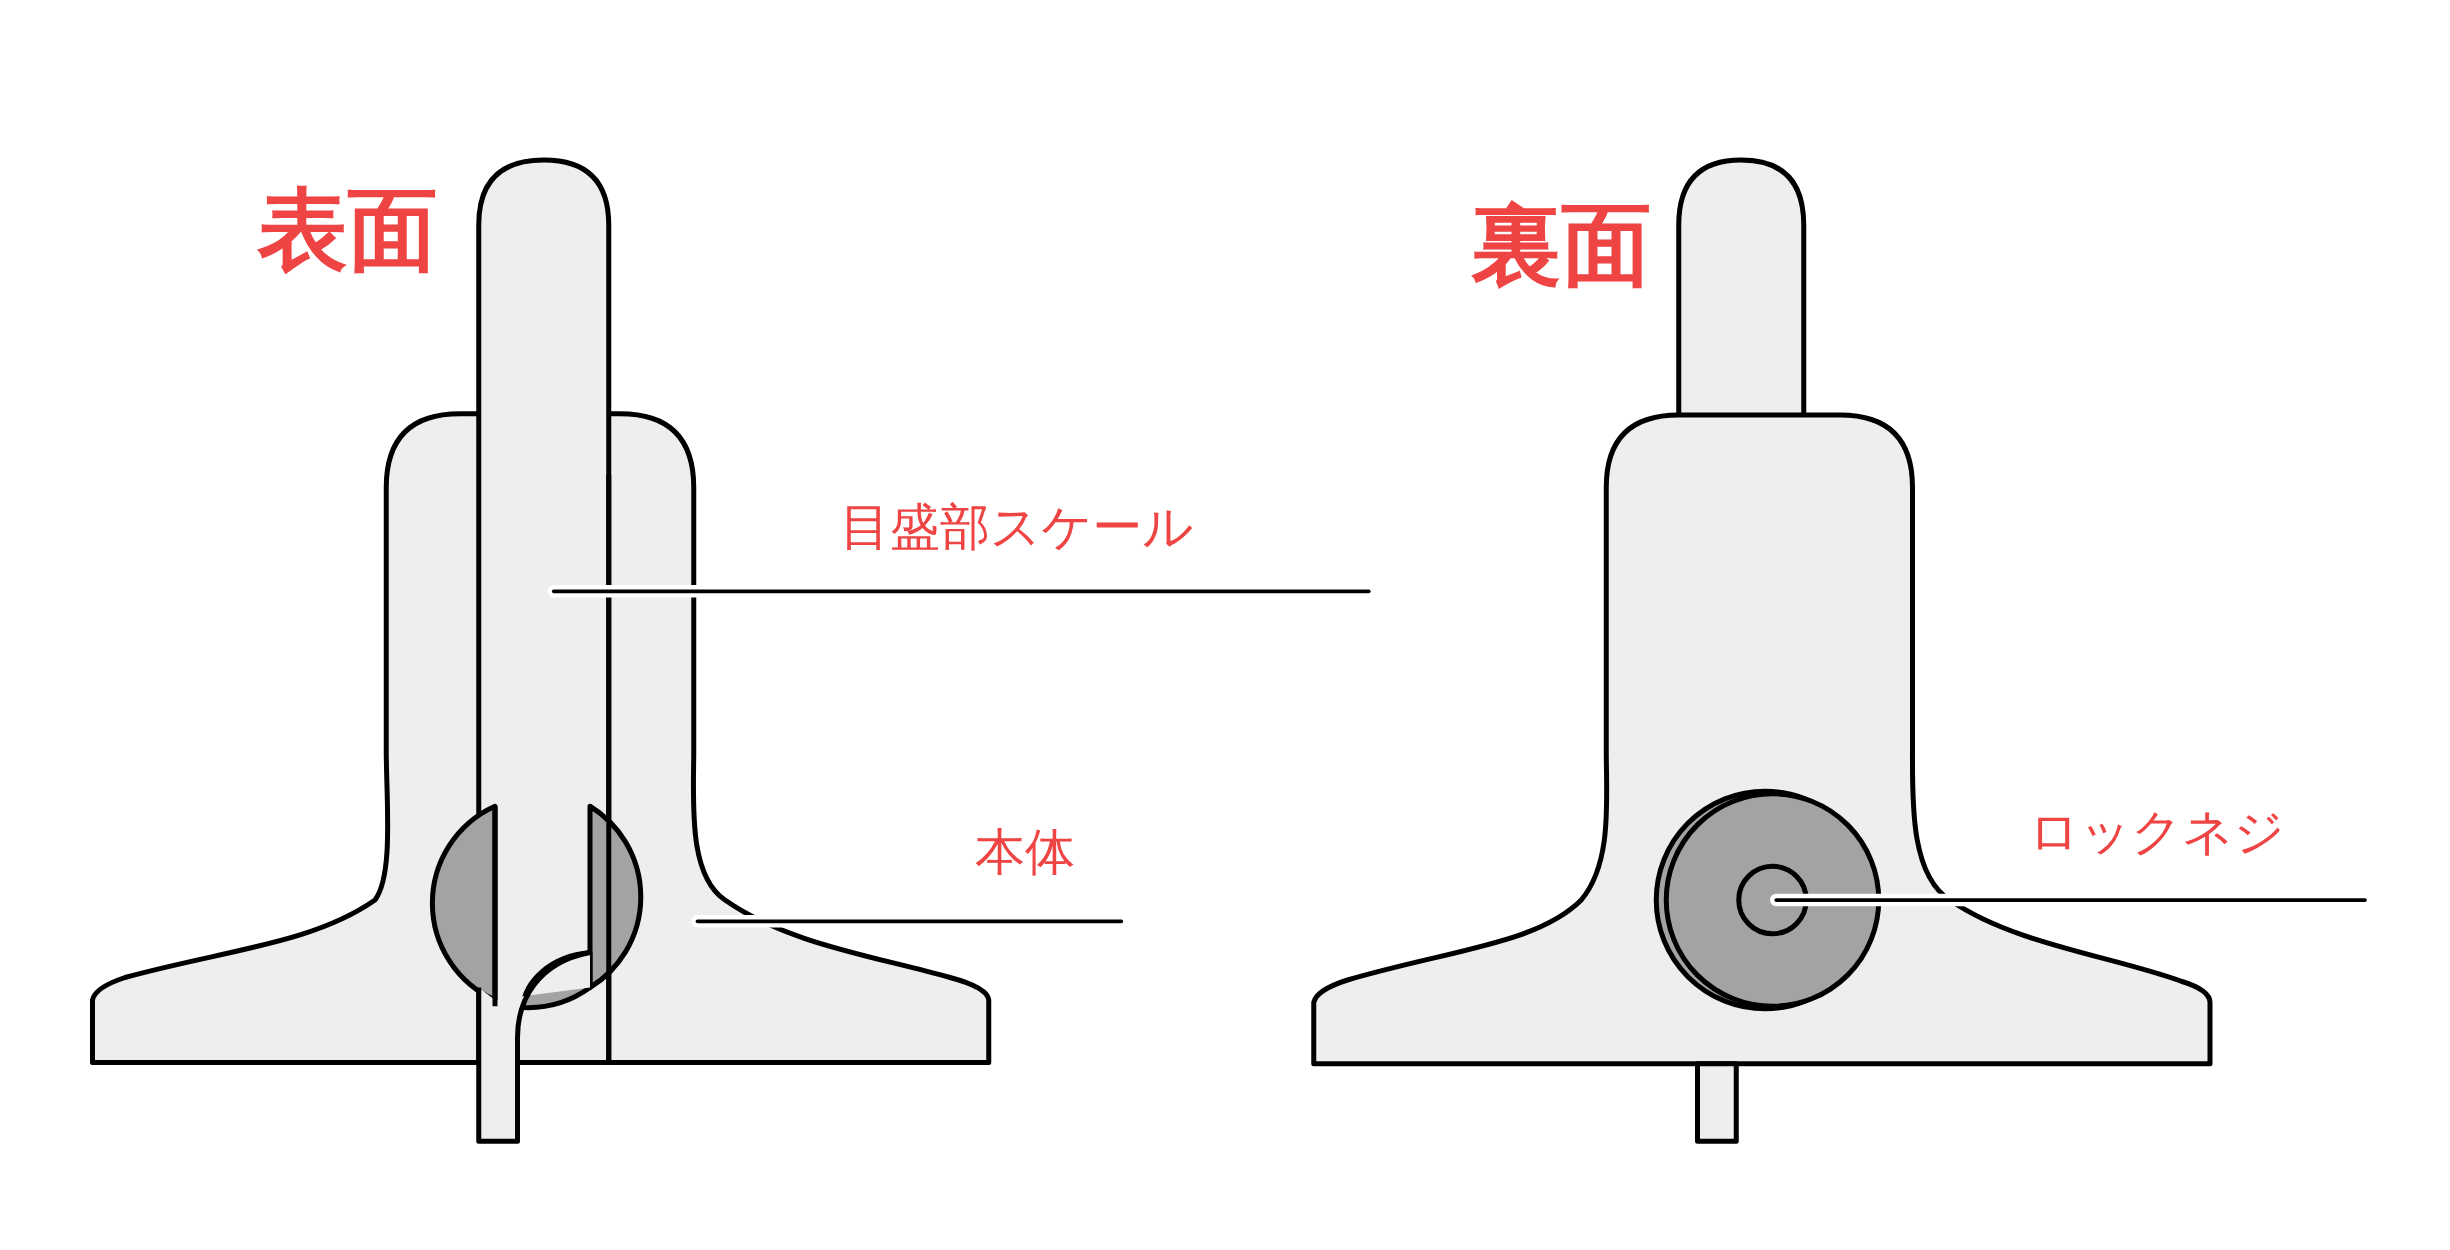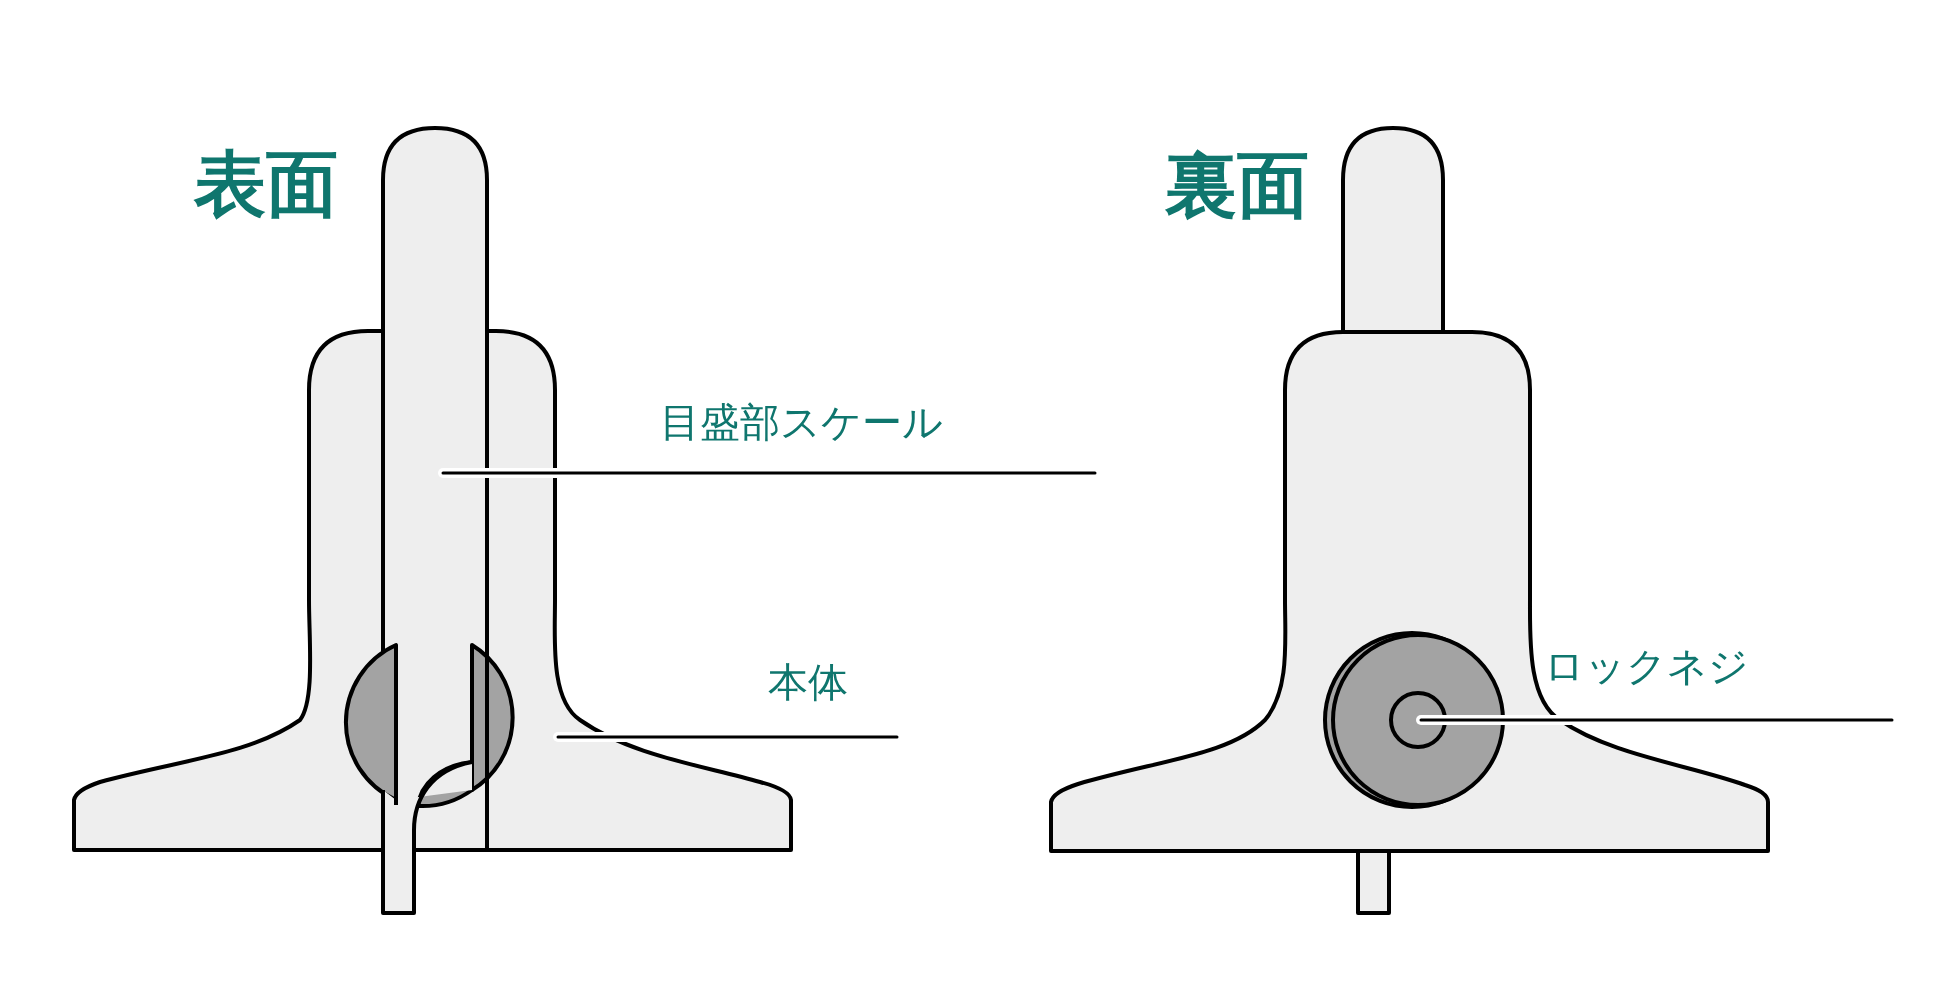--- a/index.html
+++ b/index.html
@@ -1,18 +1,18 @@
 <!DOCTYPE html>
 <html><head>
 <meta charset="utf-8">
 <style>
   html, body { margin:0; padding:0; background:#ffffff; }
   body { width:1960px; height:1000px; position:relative; overflow:hidden; font-family:"DejaVu Sans", "Liberation Sans", sans-serif; }
   svg { position:absolute; left:0; top:0; }
-  .lbl { position:absolute; color:#0f766e; white-space:nowrap; line-height:1; }
+  .lbl { position:absolute; color:#ef4444; white-space:nowrap; line-height:1;margin-left:12px; }
   .title { font-size:72px; font-weight:bold; }
   .part { font-size:40px; font-weight:normal; }
 </style>
 </head>
 <body>
 
 <svg width="1960" height="1000" viewBox="0 0 1960 1000" xmlns="http://www.w3.org/2000/svg">
 
   <g stroke="#000" stroke-width="4" stroke-linejoin="round">
 
@@ -71,14 +71,14 @@
   <g>
     <line x1="1421" y1="720" x2="1892" y2="720" stroke="#ffffff" stroke-width="10" stroke-linecap="round"></line>
     <line x1="1421" y1="720" x2="1892" y2="720" stroke="#000" stroke-width="3" stroke-linecap="round"></line>
   </g>
 </svg>
 
 <div class="lbl title" style="left:194px; top:148px;">表面</div>
 <div class="lbl part" style="left:660px; top:402px;">目盛部スケール</div>
 <div class="lbl part" style="left:768px; top:662px;">本体</div>
 
-<div class="lbl title" style="left:1165px; top:149px;">裏面</div>
-<div class="lbl part" style="left:1544px; top:646px;">ロックネジ</div>
+<div class="lbl title" style="left:1165px; top:160px;">裏面</div>
+<div class="lbl part" style="left:1611px; top:646px;">ロックネジ</div>
 
 </body></html>

